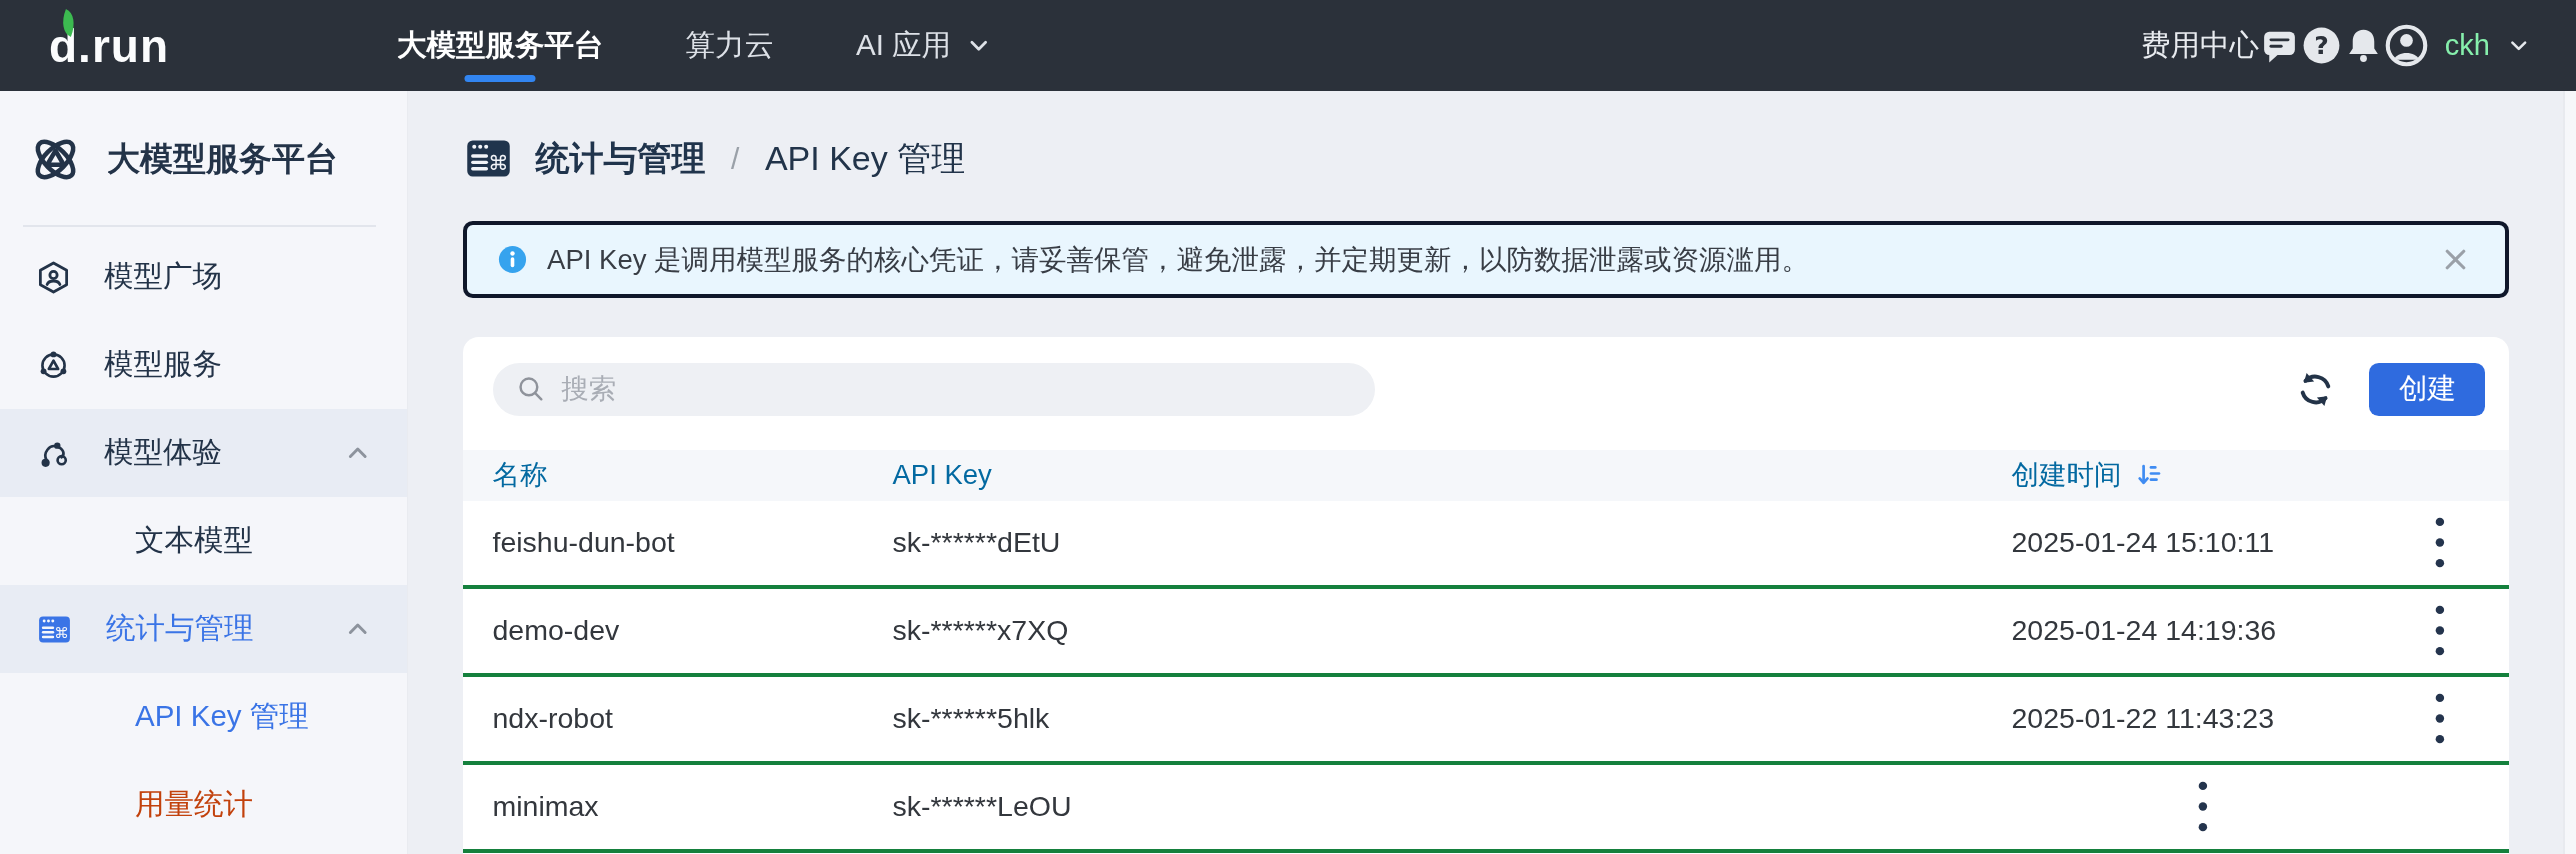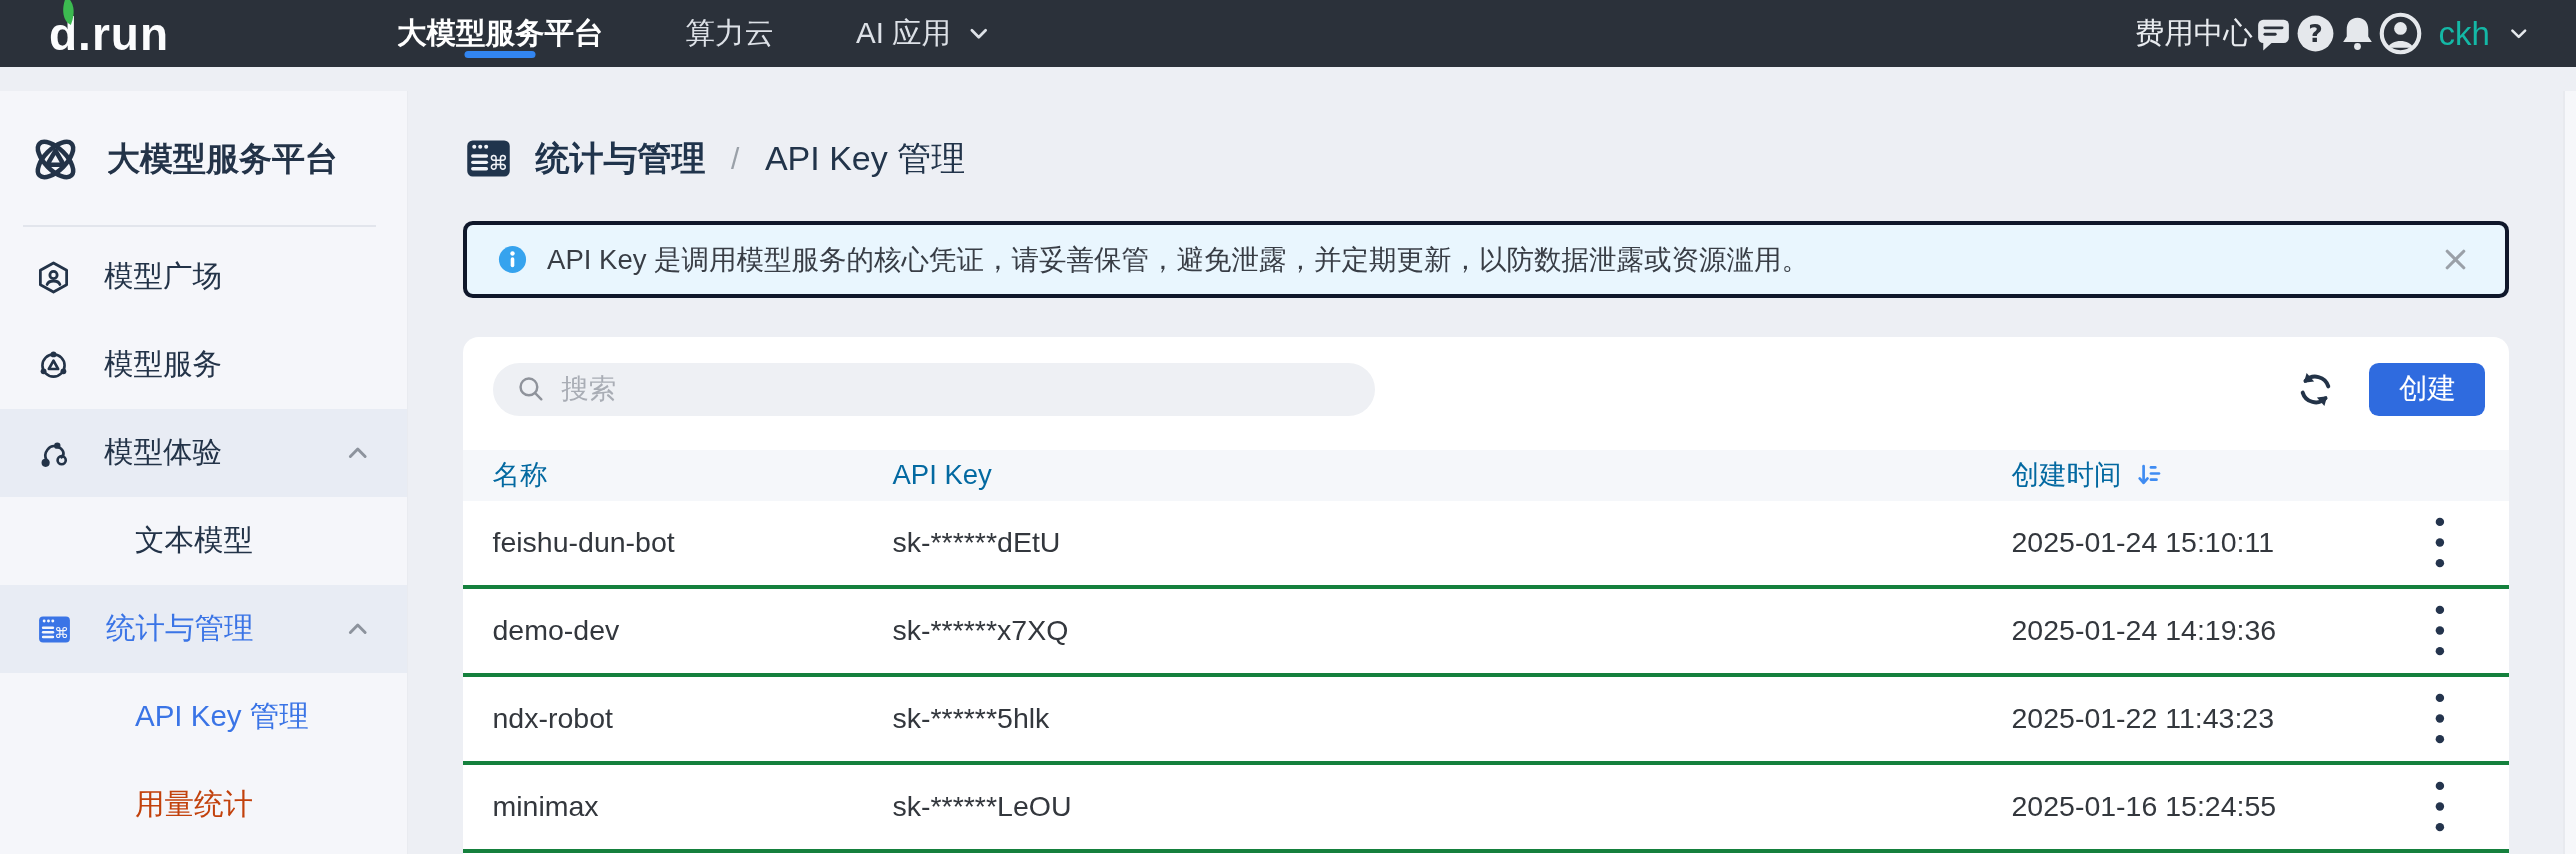--- a/index.html
+++ b/index.html
@@ -1,35 +1,35 @@
 <!DOCTYPE html>
 <html><head>
 <meta charset="utf-8">
 <style>
   * { margin:0; padding:0; box-sizing:border-box; }
   html,body { width:2576px; height:854px; overflow:hidden; }
   body { font-family:"Liberation Sans","DejaVu Sans",sans-serif; background:#edeff4; position:relative; }
 
   
-  .navbar { position:absolute; top:0; left:0; right:0; height:67px; background:#2b313a;
+  .navbar { position:absolute; top:0; left:0; right:0; height:91px; background:#2b313a;
             display:flex; align-items:center; padding:0 45px 0 49px; }
   .logo { position:relative; font-size:46px; font-weight:800; color:#fbfcfd; letter-spacing:1px; }
   .logo .leaf { position:absolute; left:11.8px; top:-7.9px; width:14.7px; height:23.6px;
                 background:#3cba50; border-radius:0 100% 0 100%; transform:rotate(22deg); }
   .nav-tabs { display:flex; margin-left:228px; gap:82px; height:100%; }
   .nav-tab { position:relative; display:flex; align-items:center; gap:13.7px; height:100%;
              font-size:29.5px; color:#dde1e7; cursor:pointer; }
   .nav-tab.active { color:#ffffff; font-weight:bold; }
   .tab-underline { position:absolute; bottom:8.8px; left:50%; transform:translateX(-50%);
                    width:71px; height:6.9px; border-radius:3.9px; background:#3285f0; }
   .nav-right { margin-left:auto; display:flex; align-items:center; }
   .nav-right .bill { font-size:29.5px; color:#e8ebef; }
   .nav-icon-btn { display:flex; align-items:center; justify-content:center; }
   .user-box { display:flex; align-items:center; gap:15.7px; }
-  .user-name { font-size:33px; color:#14b8a6; }
+  .user-name { font-size:29px; color:#86efac; }
 
   
   .sidebar { position:absolute; top:91px; left:0; bottom:0; width:408px; background:#f5f6fa;
              border-right:1px solid #e9ebf0; }
   .sb-header { display:flex; align-items:center; gap:23.6px; padding-left:26.5px; margin-top:21.6px; height:93px; }
   .sb-title { font-size:33px; font-weight:bold; color:#233348; }
   .sb-divider { height:2px; background:#e2e5ec; margin:19.6px 31px 5.9px 22.6px; }
   .sb-item { height:88px; display:flex; align-items:center; gap:33px; padding:0 35px 0 36px;
              font-size:29.5px; color:#233348; cursor:pointer; }
   .sb-item.highlight { background:#e8ecf4; }
@@ -333,21 +333,20 @@
           <circle cx="6" cy="7" r="4.3" fill="#24344d"></circle>
             <circle cx="6" cy="28" r="4.3" fill="#24344d"></circle>
             <circle cx="6" cy="49" r="4.3" fill="#24344d"></circle>
         </svg>
       </span>
     </div>
 
     <div class="trow grid-cols">
       <span>minimax</span>
       <span>sk-******LeOU</span>
-      <span>2025-01-16 15:24:55</span>
       <span class="cell-kebab">
         <svg width="11.8" height="55" viewBox="0 0 12 56">
           <circle cx="6" cy="7" r="4.3" fill="#24344d"></circle>
             <circle cx="6" cy="28" r="4.3" fill="#24344d"></circle>
             <circle cx="6" cy="49" r="4.3" fill="#24344d"></circle>
         </svg>
       </span>
     </div>
   </section>
 </main>

